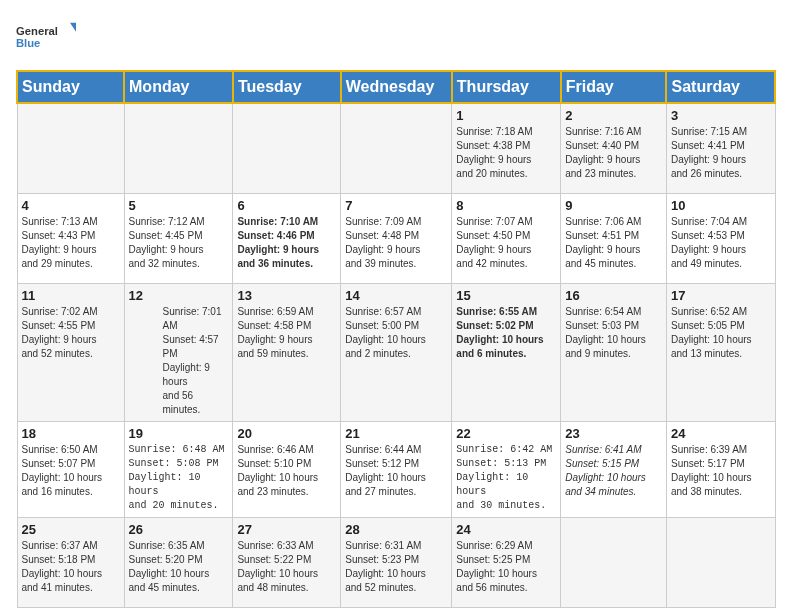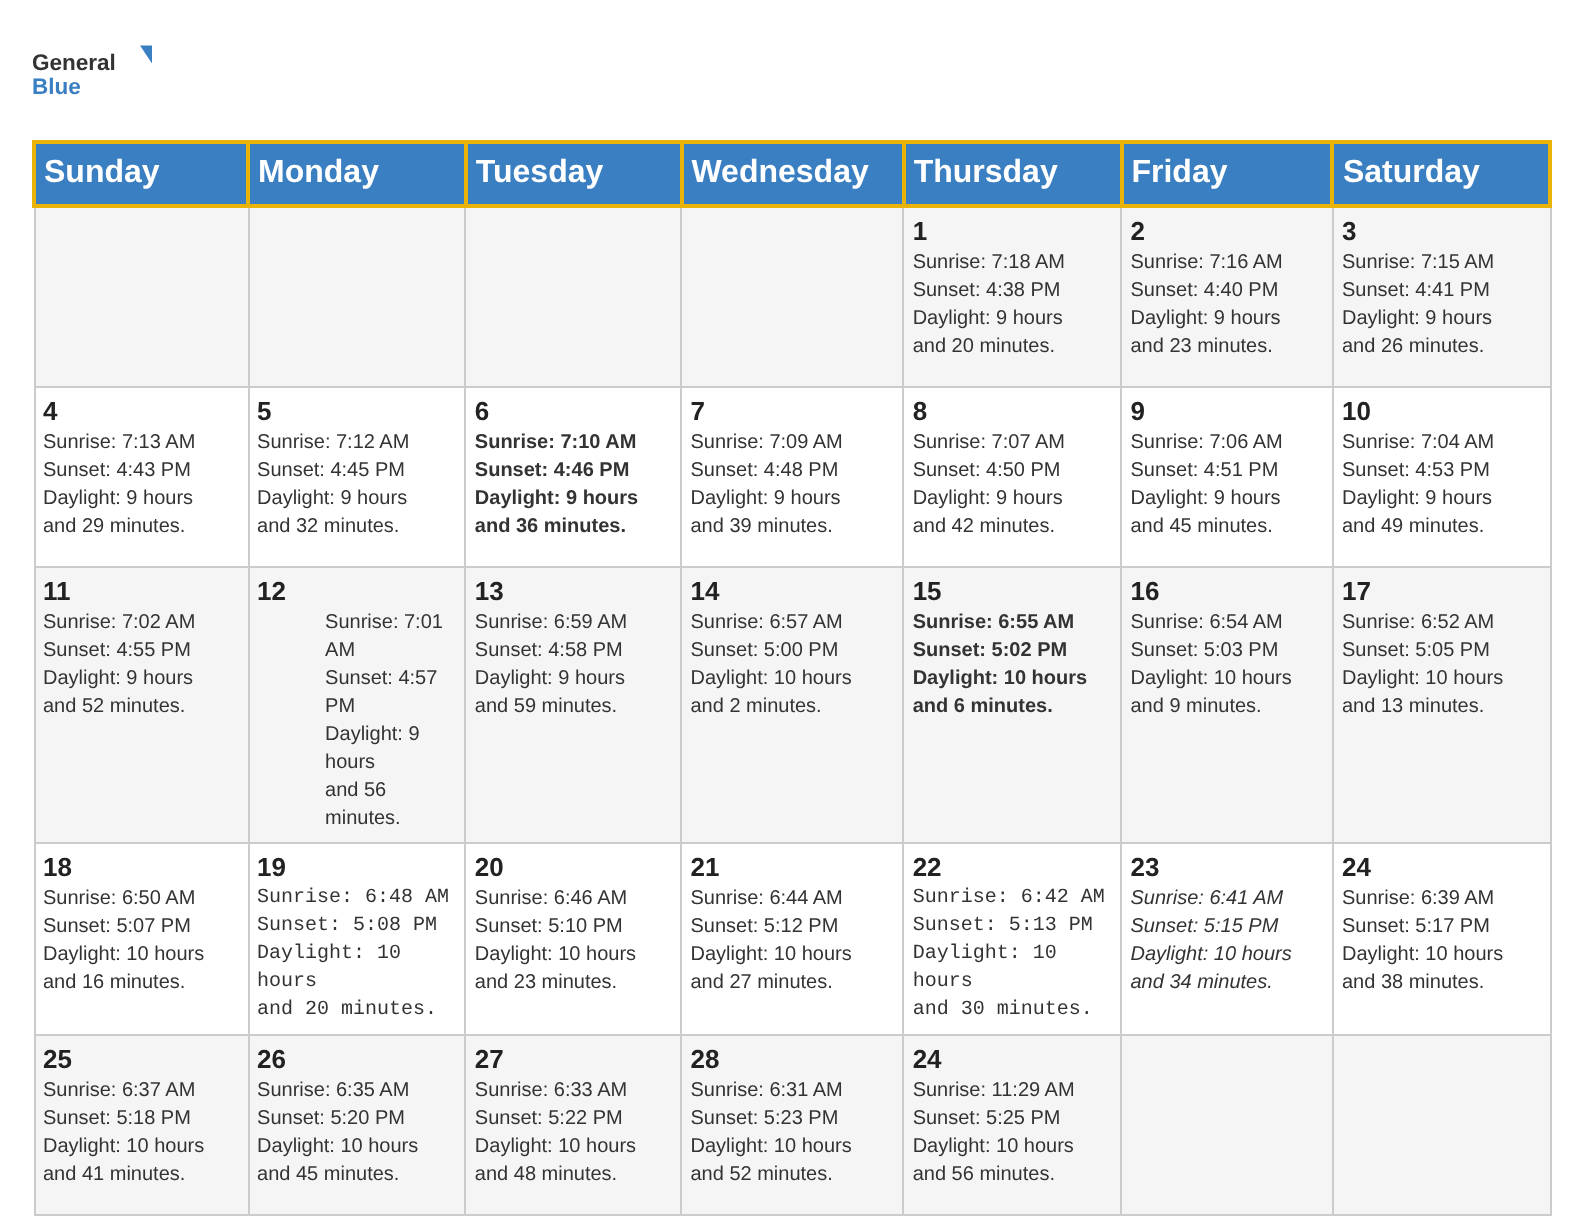--- a/index.html
+++ b/index.html
@@ -311,21 +311,21 @@
         </td>
         <td>
           <div class="day-num">28</div>
           <div class="day-info" style="white-space: pre-line;">Sunrise: 6:31 AM
 Sunset: 5:23 PM
 Daylight: 10 hours
 and 52 minutes.</div>
         </td>
         <td>
           <div class="day-num">24</div>
-          <div class="day-info" style="white-space: pre-line;">Sunrise: 11:29 AM
+          <div class="day-info" style="white-space: pre-line;">Sunrise: 6:29 AM
 Sunset: 5:25 PM
 Daylight: 10 hours
 and 56 minutes.</div>
         </td>
         <td class="empty-cell"></td>
         <td class="empty-cell"></td>
       </tr>
     </tbody>
 </table>
 

